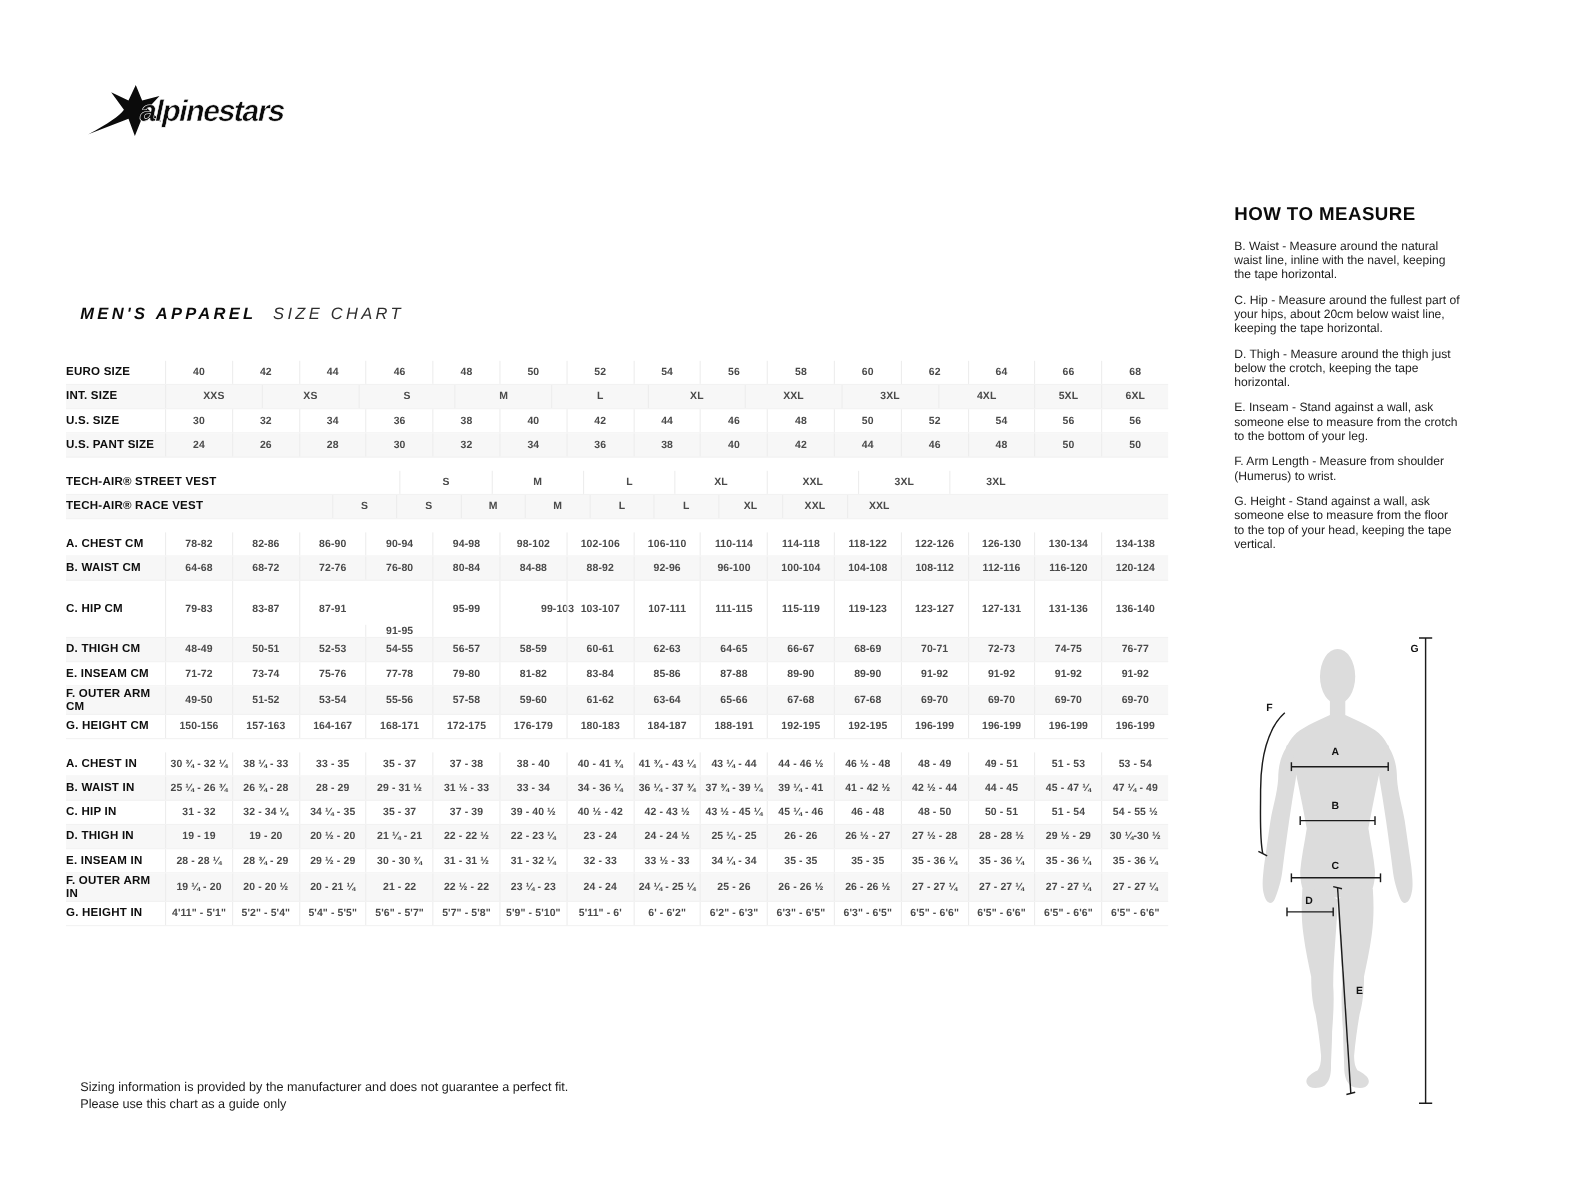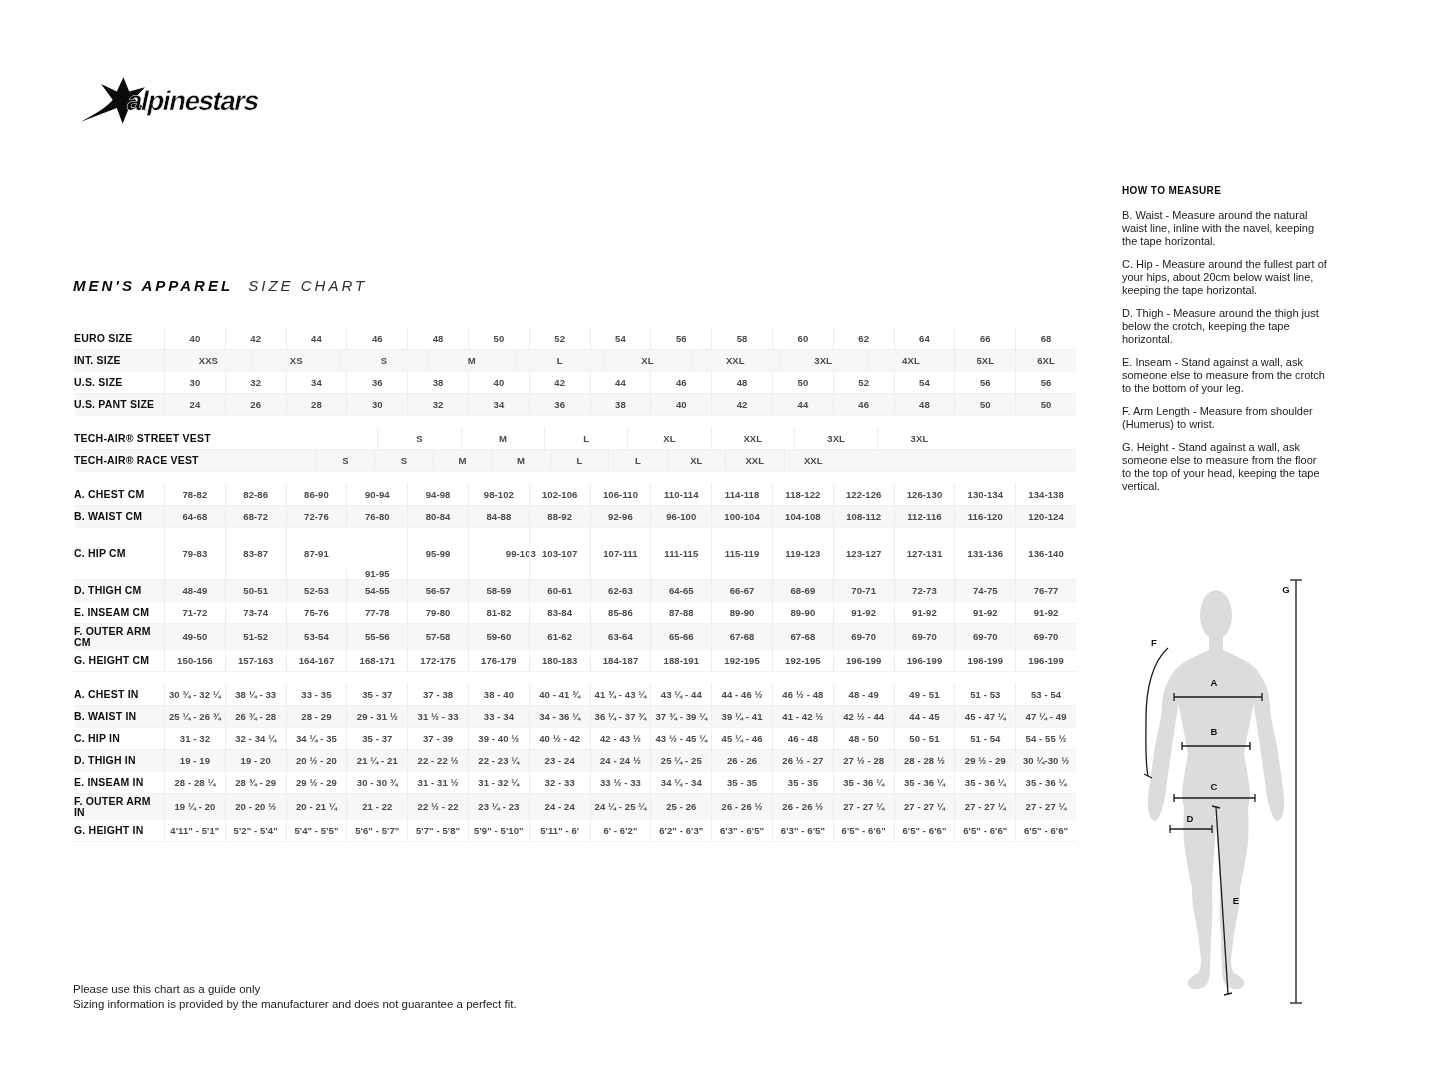--- a/index.html
+++ b/index.html
@@ -10,39 +10,39 @@
   
   .logo { position:absolute; left:73px; top:74px; width:250px; height:58px; }
 
   
   .title { position:absolute; left:73px; top:277px; font-style:italic; font-size:15px;
            letter-spacing:3px; white-space:nowrap; }
   .title .main { font-weight:700; color:#0b0b0b; }
   .title .sub  { font-weight:400; color:#2e2e2e; margin-left:8px; }
 
   
-  .size-table { position:absolute; left:74px; top:328px; width:1002px; }
+  .size-table { position:absolute; left:60px; top:328px; width:1002px; }
   .t-group { margin-bottom:0; }
   .t-group + .t-group { margin-top:12px; }
   .t-row { display:flex; align-items:stretch; min-height:22px; border-bottom:1px solid #f2f2f2; }
   .t-row.stripe { background:#f7f7f7; }
   .t-row.tall { min-height:26px; }
   .t-label { flex:0 0 90px; font-size:10.5px; font-weight:700; color:#0d0d0d;
              display:flex; align-items:center; line-height:11px; letter-spacing:.2px;
              white-space:normal; }
   .t-label.nowrap { white-space:nowrap; overflow:visible; z-index:2; }
   .t-data { flex:1 1 auto; display:grid; grid-template-columns:repeat(135,1fr); }
   .t-cell { display:flex; align-items:center; justify-content:center; font-size:9.5px;
             font-weight:700; color:#4a4a4a; letter-spacing:.1px; border-left:1px solid #ededed;
             white-space:nowrap; }
   .t-cell.empty { border-left:none; }
 
   
   .howto { position:absolute; left:1122px; top:185px; width:205px; }
-  .howto h2 { font-size:10px; font-weight:700; letter-spacing:.4px; margin-bottom:13px; color:#0b0b0b; }
+  .howto h2 { font-size:17px; font-weight:700; letter-spacing:.4px; margin-bottom:13px; color:#0b0b0b; }
   .howto p { font-size:11px; line-height:13px; color:#1c1c1c; margin-bottom:10px; }
 
   
   .figure { position:absolute; left:1140px; top:570px; width:170px; height:445px; }
 
   
   .disclaimer { position:absolute; left:73px; top:982px; font-size:11.5px; line-height:15px; color:#1c1c1c; }
 </style>
 </head>
 <body>
@@ -538,17 +538,17 @@
       <text x="74" y="165">B</text>
       <text x="74" y="220">C</text>
       <text x="50" y="252">D</text>
       <text x="96" y="334">E</text>
       <text x="14" y="76">F</text>
       <text x="146" y="23">G</text>
     </g>
   </svg>
 
   <div class="disclaimer">
+    <div>Sizing information is provided by the manufacturer and does not guarantee a perfect fit.</div>
     <div>Please use this chart as a guide only</div>
-    <div>Sizing information is provided by the manufacturer and does not guarantee a perfect fit.</div>
   </div>
 
 </div>
 
 </body></html>

